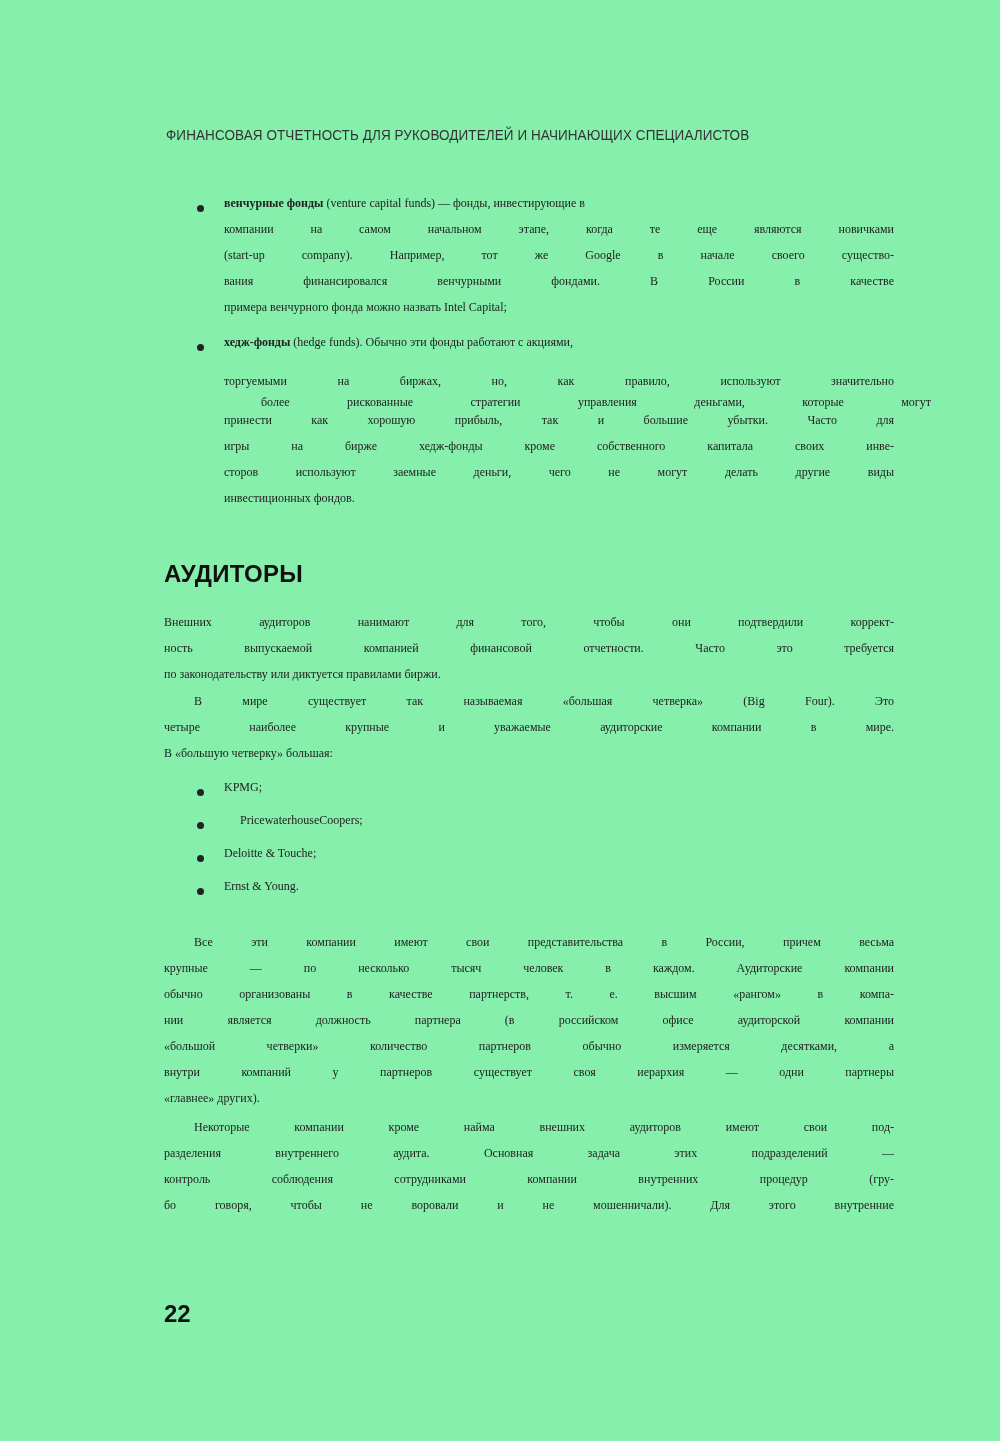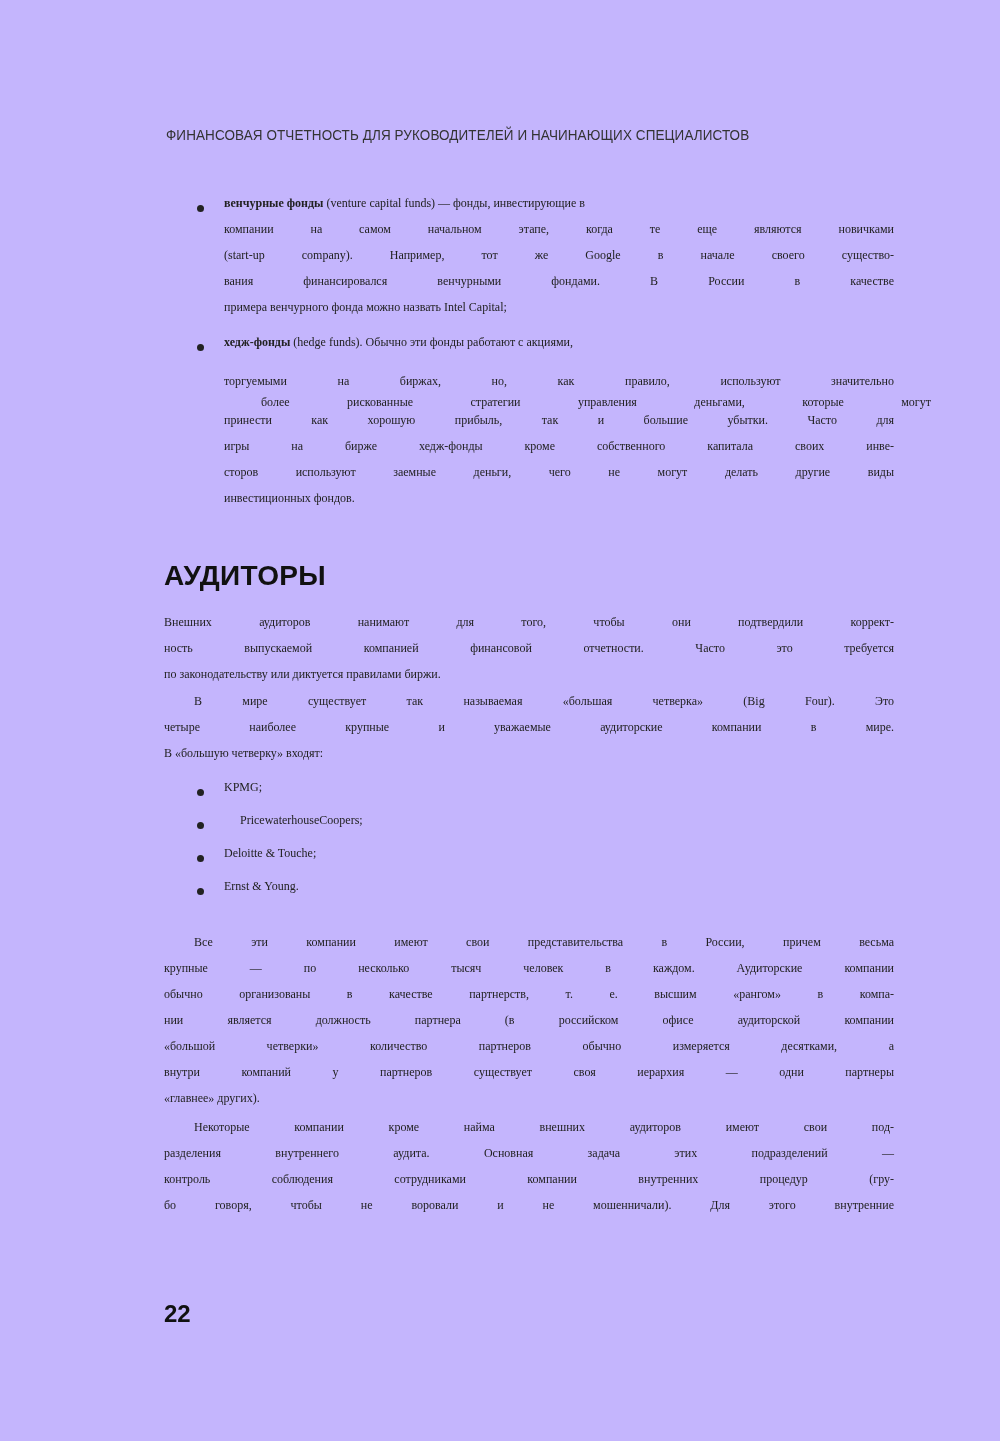--- a/index.html
+++ b/index.html
@@ -1,34 +1,34 @@
 <!DOCTYPE html>
 <html><head>
 <meta charset="utf-8">
 <style>
   html, body { margin: 0; padding: 0; background: #ffffff; }
   body { width: 1000px; height: 1441px; position: relative; overflow: hidden; color: #231f20; }
-  .page { position: absolute; left: 0; top: 0; width: 1000px; height: 1441px; background: #c4b5fd; }
+  .page { position: absolute; left: 0; top: 0; width: 1000px; height: 1441px; background: #86efac; }
   .running-head {
     position: absolute; left: 166px; top: 127px; width: 700px;
     font-family: "Liberation Sans", sans-serif; font-size: 14.5px; letter-spacing: 0.1px;
     color: #333; white-space: nowrap; transform: scaleX(0.93); transform-origin: left top;
   }
   .line {
     position: absolute; font-family: "Liberation Serif", serif; font-size: 12px;
     line-height: 26px; white-space: nowrap; color: #222;
   }
   .just { text-align: justify; text-align-last: justify; }
   .bul {
     position: absolute; width: 7px; height: 7px; border-radius: 50%; background: #222;
   }
   b { font-weight: bold; }
   .heading {
     position: absolute; left: 164px; top: 560px; font-family: "Liberation Sans", sans-serif;
-    font-weight: bold; font-size: 28px; letter-spacing: 0.3px; color: #111;
+    font-weight: bold; font-size: 24px; letter-spacing: 0.3px; color: #111;
   }
   .page-number {
     position: absolute; left: 164px; top: 1300px; font-family: "Liberation Sans", sans-serif;
     font-weight: bold; font-size: 24px; color: #111;
   }
 </style>
 </head>
 <body>
 
 <div class="page">
@@ -61,21 +61,21 @@
 
   <div>
     <div class="line just" style="left:164px;top:609px;width:730px;">Внешних аудиторов нанимают для того, чтобы они подтвердили коррект-</div>
     <div class="line just" style="left:164px;top:635px;width:730px;">ность выпускаемой компанией финансовой отчетности. Часто это требуется</div>
     <div class="line" style="left:164px;top:661px;">по законодательству или диктуется правилами биржи.</div>
   </div>
 
   <div>
     <div class="line just" style="left:194px;top:688px;width:700px;">В мире существует так называемая «большая четверка» (Big Four). Это</div>
     <div class="line just" style="left:164px;top:714px;width:730px;">четыре наиболее крупные и уважаемые аудиторские компании в мире.</div>
-    <div class="line" style="left:164px;top:740px;">В «большую четверку» входят:</div>
+    <div class="line" style="left:164px;top:740px;">В «большую четверку» большая:</div>
   </div>
 
   <div>
     <div>
       <span class="bul" style="left:197px;top:789px;"></span>
       <div class="line" style="left:224px;top:774px;">KPMG;</div>
     </div>
     <div>
       <span class="bul" style="left:197px;top:822px;"></span>
       <div class="line" style="left:224px;top:807px;margin-left:16px;">PricewaterhouseCoopers;</div>

